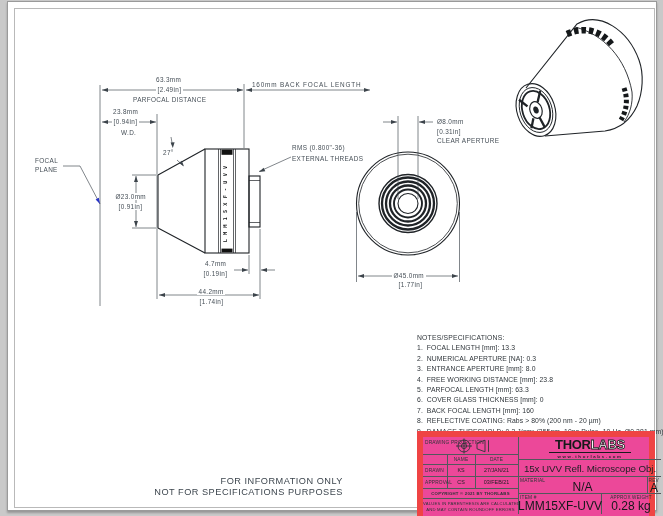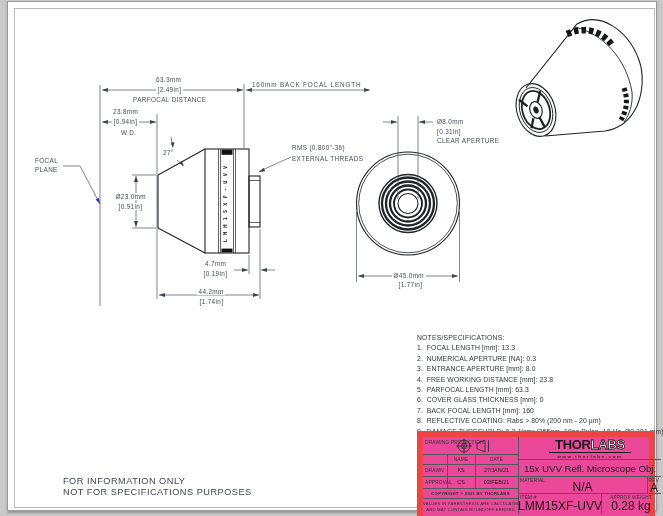--- a/index.html
+++ b/index.html
@@ -17,21 +17,21 @@
 
   .engrave { position:absolute; left:222px; top:248px; width:92px; height:7px;
              transform:rotate(-90deg); transform-origin:0 0; text-align:center;
              font-family:"DejaVu Sans Mono", monospace; font-weight:bold; font-size:5.2px;
              letter-spacing:4.2px; color:#101214; }
 
   .notes { position:absolute; left:417px; top:333px; width:242px; }
   .notes .ttl  { font-size:6.8px; line-height:10.2px; color:#2e3439; letter-spacing:.2px; }
   .notes .note { white-space:pre; font-size:6.8px; line-height:10.45px; color:#2e3439; letter-spacing:.1px; }
 
-  .footer { position:absolute; left:63px; top:476px; width:280px; text-align:left;
+  .footer { position:absolute; left:63px; top:476px; width:280px; text-align:right;
             color:#3d464e; font-size:9.2px; line-height:10.6px; letter-spacing:.5px; }
 
   
   .tb { position:absolute; left:417px; top:431px; width:238px; height:99px; border:6px solid #ef4444; background:#ec4899; }
   .tb .ln { position:absolute; background:#53585c; }
   .tb .lbl { position:absolute; font-size:4.8px; line-height:5.4px; color:#2f3438; letter-spacing:.2px; white-space:nowrap; }
   .tb .val { position:absolute; font-size:5.4px; line-height:6px; color:#1b1f22; white-space:nowrap; }
   .tb .big { position:absolute; font-size:12px; line-height:9px; color:#15181b; white-space:nowrap; }
   .logo { position:absolute; left:126px; top:2px; width:82px; text-align:center; }
   .logo .word { font-size:13px; font-weight:bold; letter-spacing:-.3px; color:#17191b; line-height:12px; }

